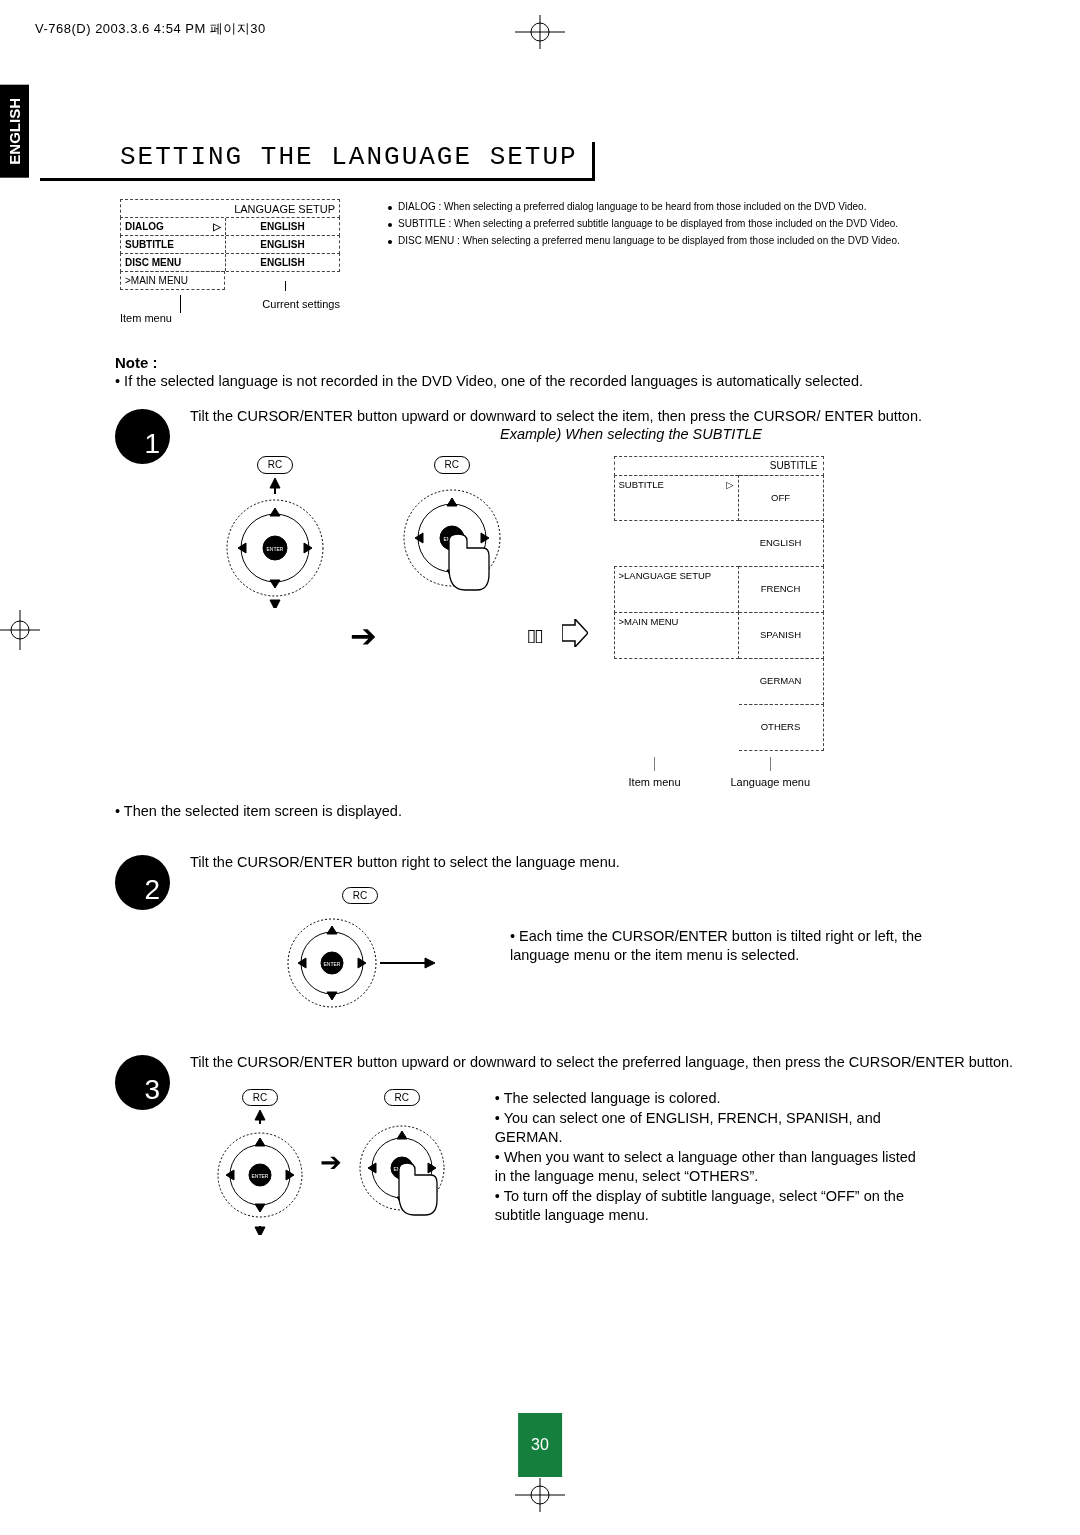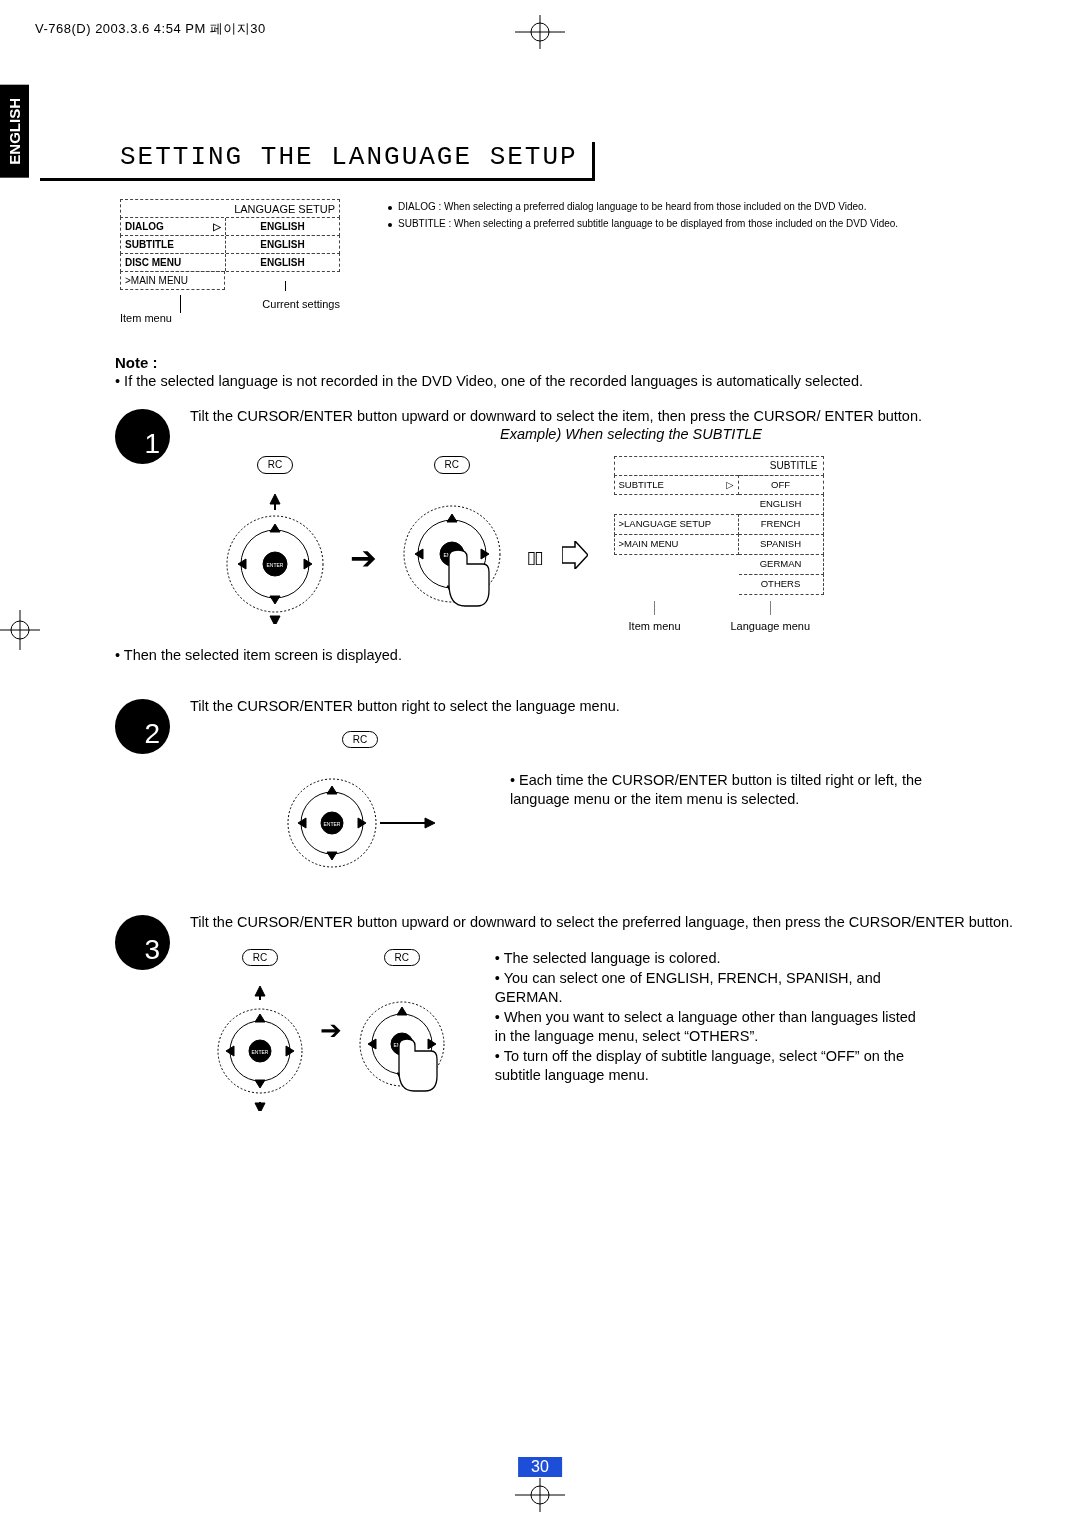--- a/index.html
+++ b/index.html
@@ -155,21 +155,21 @@
     margin:14px 0 28px 75px;
     font-size:14.5px;
   }
   .diagram-row {
     display:flex;
     align-items:flex-start;
     gap:20px;
     margin-top:12px;
     margin-left:30px;
   }
-  .rc-pad { display:flex; flex-direction:column; align-items:center; gap:20px; }
+  .rc-pad { display:flex; flex-direction:column; align-items:center; gap:4px; }
   .rc-label {
     border:1px solid #000; border-radius:10px;
     font-size:10px; padding:1px 10px;
   }
   .arrow-big { font-size:32px; align-self:center; margin-top:28px; }
   .subtable {
     flex-shrink:0;
     margin-left:6px;
   }
   .sub-row { display:flex; }
@@ -181,41 +181,41 @@
     width:210px;
   }
   .sub-left {
     width:125px; border:1px dashed #444;
     margin-top:-1px; font-size:9.5px;
     padding:3px 4px; display:flex; justify-content:space-between;
   }
   .sub-right {
     flex:1; border:1px dashed #444; border-left:none;
     margin-top:-1px; font-size:9.5px;
-    text-align:center; padding:3px 5px;
+    text-align:center; padding:16px 5px;
     width:85px;
   }
   .sub-left-last {
     width:125px; border:1px dashed #444;
     margin-top:-1px; font-size:9.5px; padding:3px 4px;
   }
   .sub-caption { font-size:11px; margin-top:4px; }
   .indent-bullets {
     margin-left:8px;
     font-size:14.5px;
     line-height:1.35;
   }
   .pageno {
     position:absolute;
     bottom:58px;
     left:50%;
     transform:translateX(-50%);
-    background:#1d4ed8;
+    background:#15803d;
     color:#fff;
-    padding:1px 13px;
+    padding:23px 13px;
     font-size:16px;
   }
   .side-notes {
     font-size:14.5px;
     line-height:1.35;
     margin-top:6px;
   }
   .step3-flex {
     display:flex;
     gap:35px;
@@ -294,20 +294,24 @@
     </div>
 
     <div class="bullet-list">
       <div class="bullet-item">
           <div class="bullet-dot"></div>
           <div>DIALOG : When selecting a preferred dialog language to be heard from those included on the DVD Video.</div>
         </div>
       <div class="bullet-item">
           <div class="bullet-dot"></div>
           <div>SUBTITLE : When selecting a preferred subtitle language to be displayed from those included on the DVD Video.</div>
+        </div>
+      <div class="bullet-item">
+          <div class="bullet-dot"></div>
+          <div>DISC MENU : When selecting a preferred menu language to be displayed from those included on the DVD Video.</div>
         </div>
     </div>
   </div>
 
   
   <div class="note-block">
     <div class="note-hd">Note :</div>
     <div class="note-txt">• If the selected language is not recorded in the DVD Video, one of the recorded languages is automatically selected.</div>
   </div>
 

